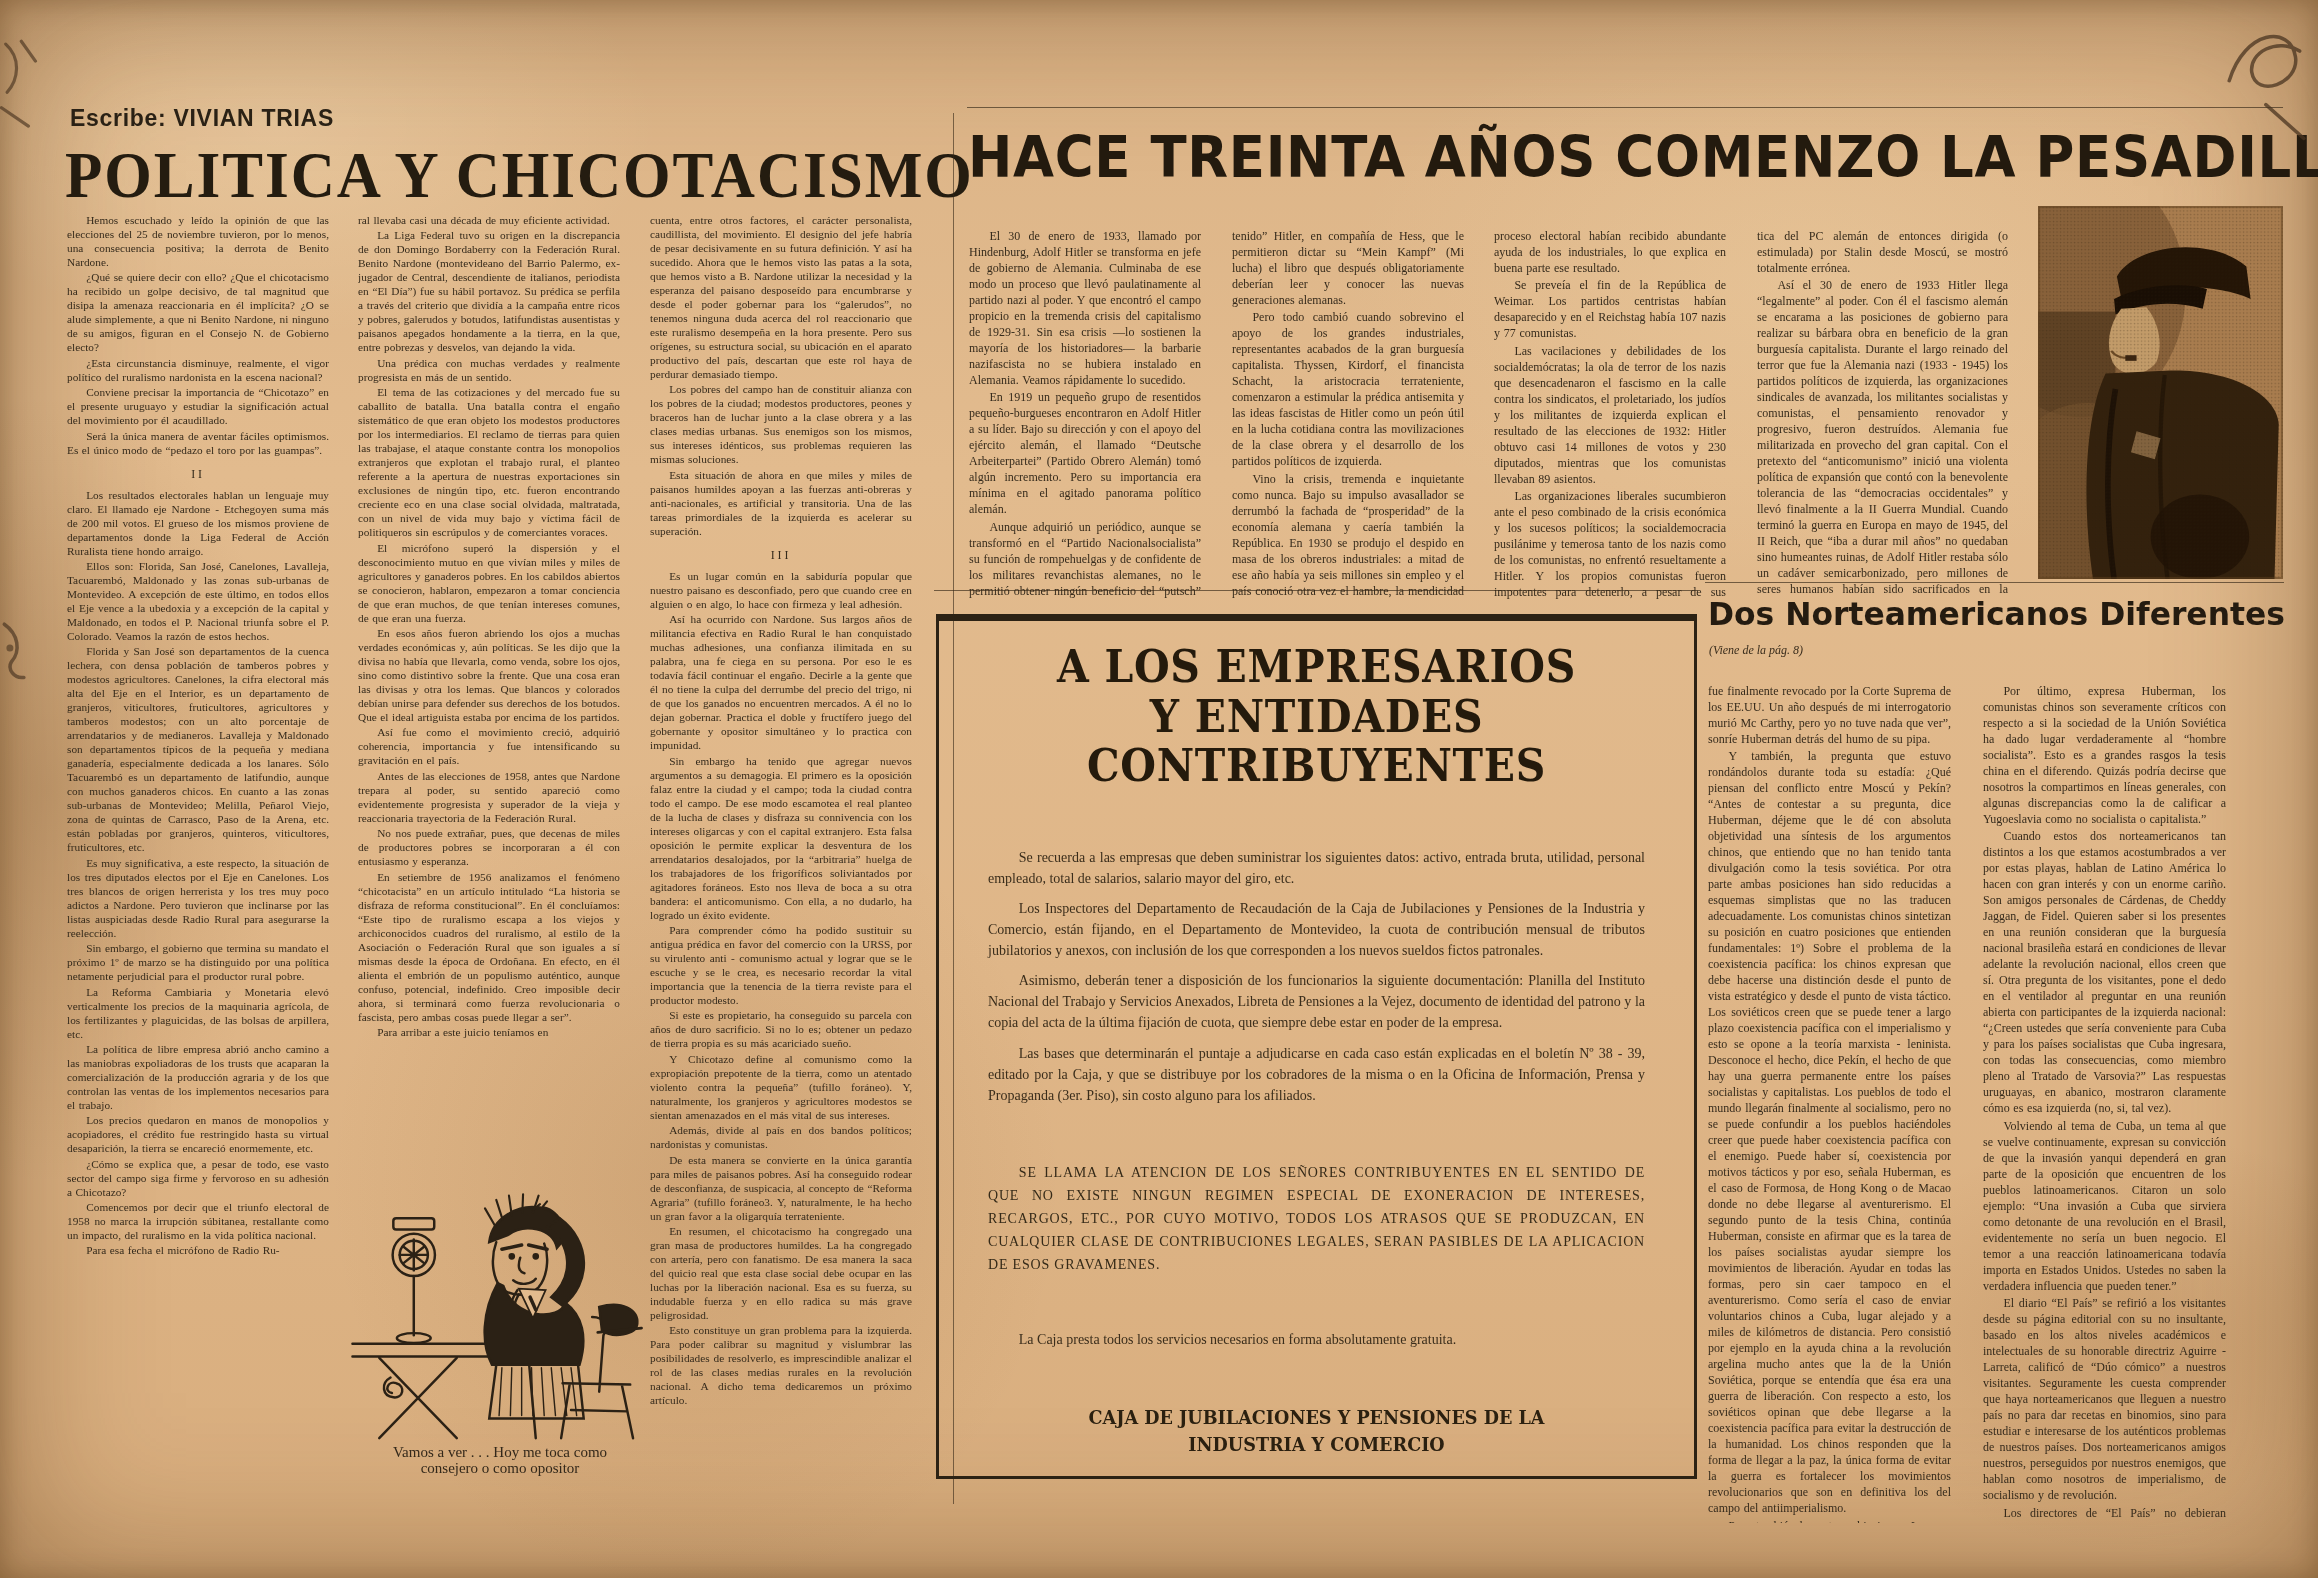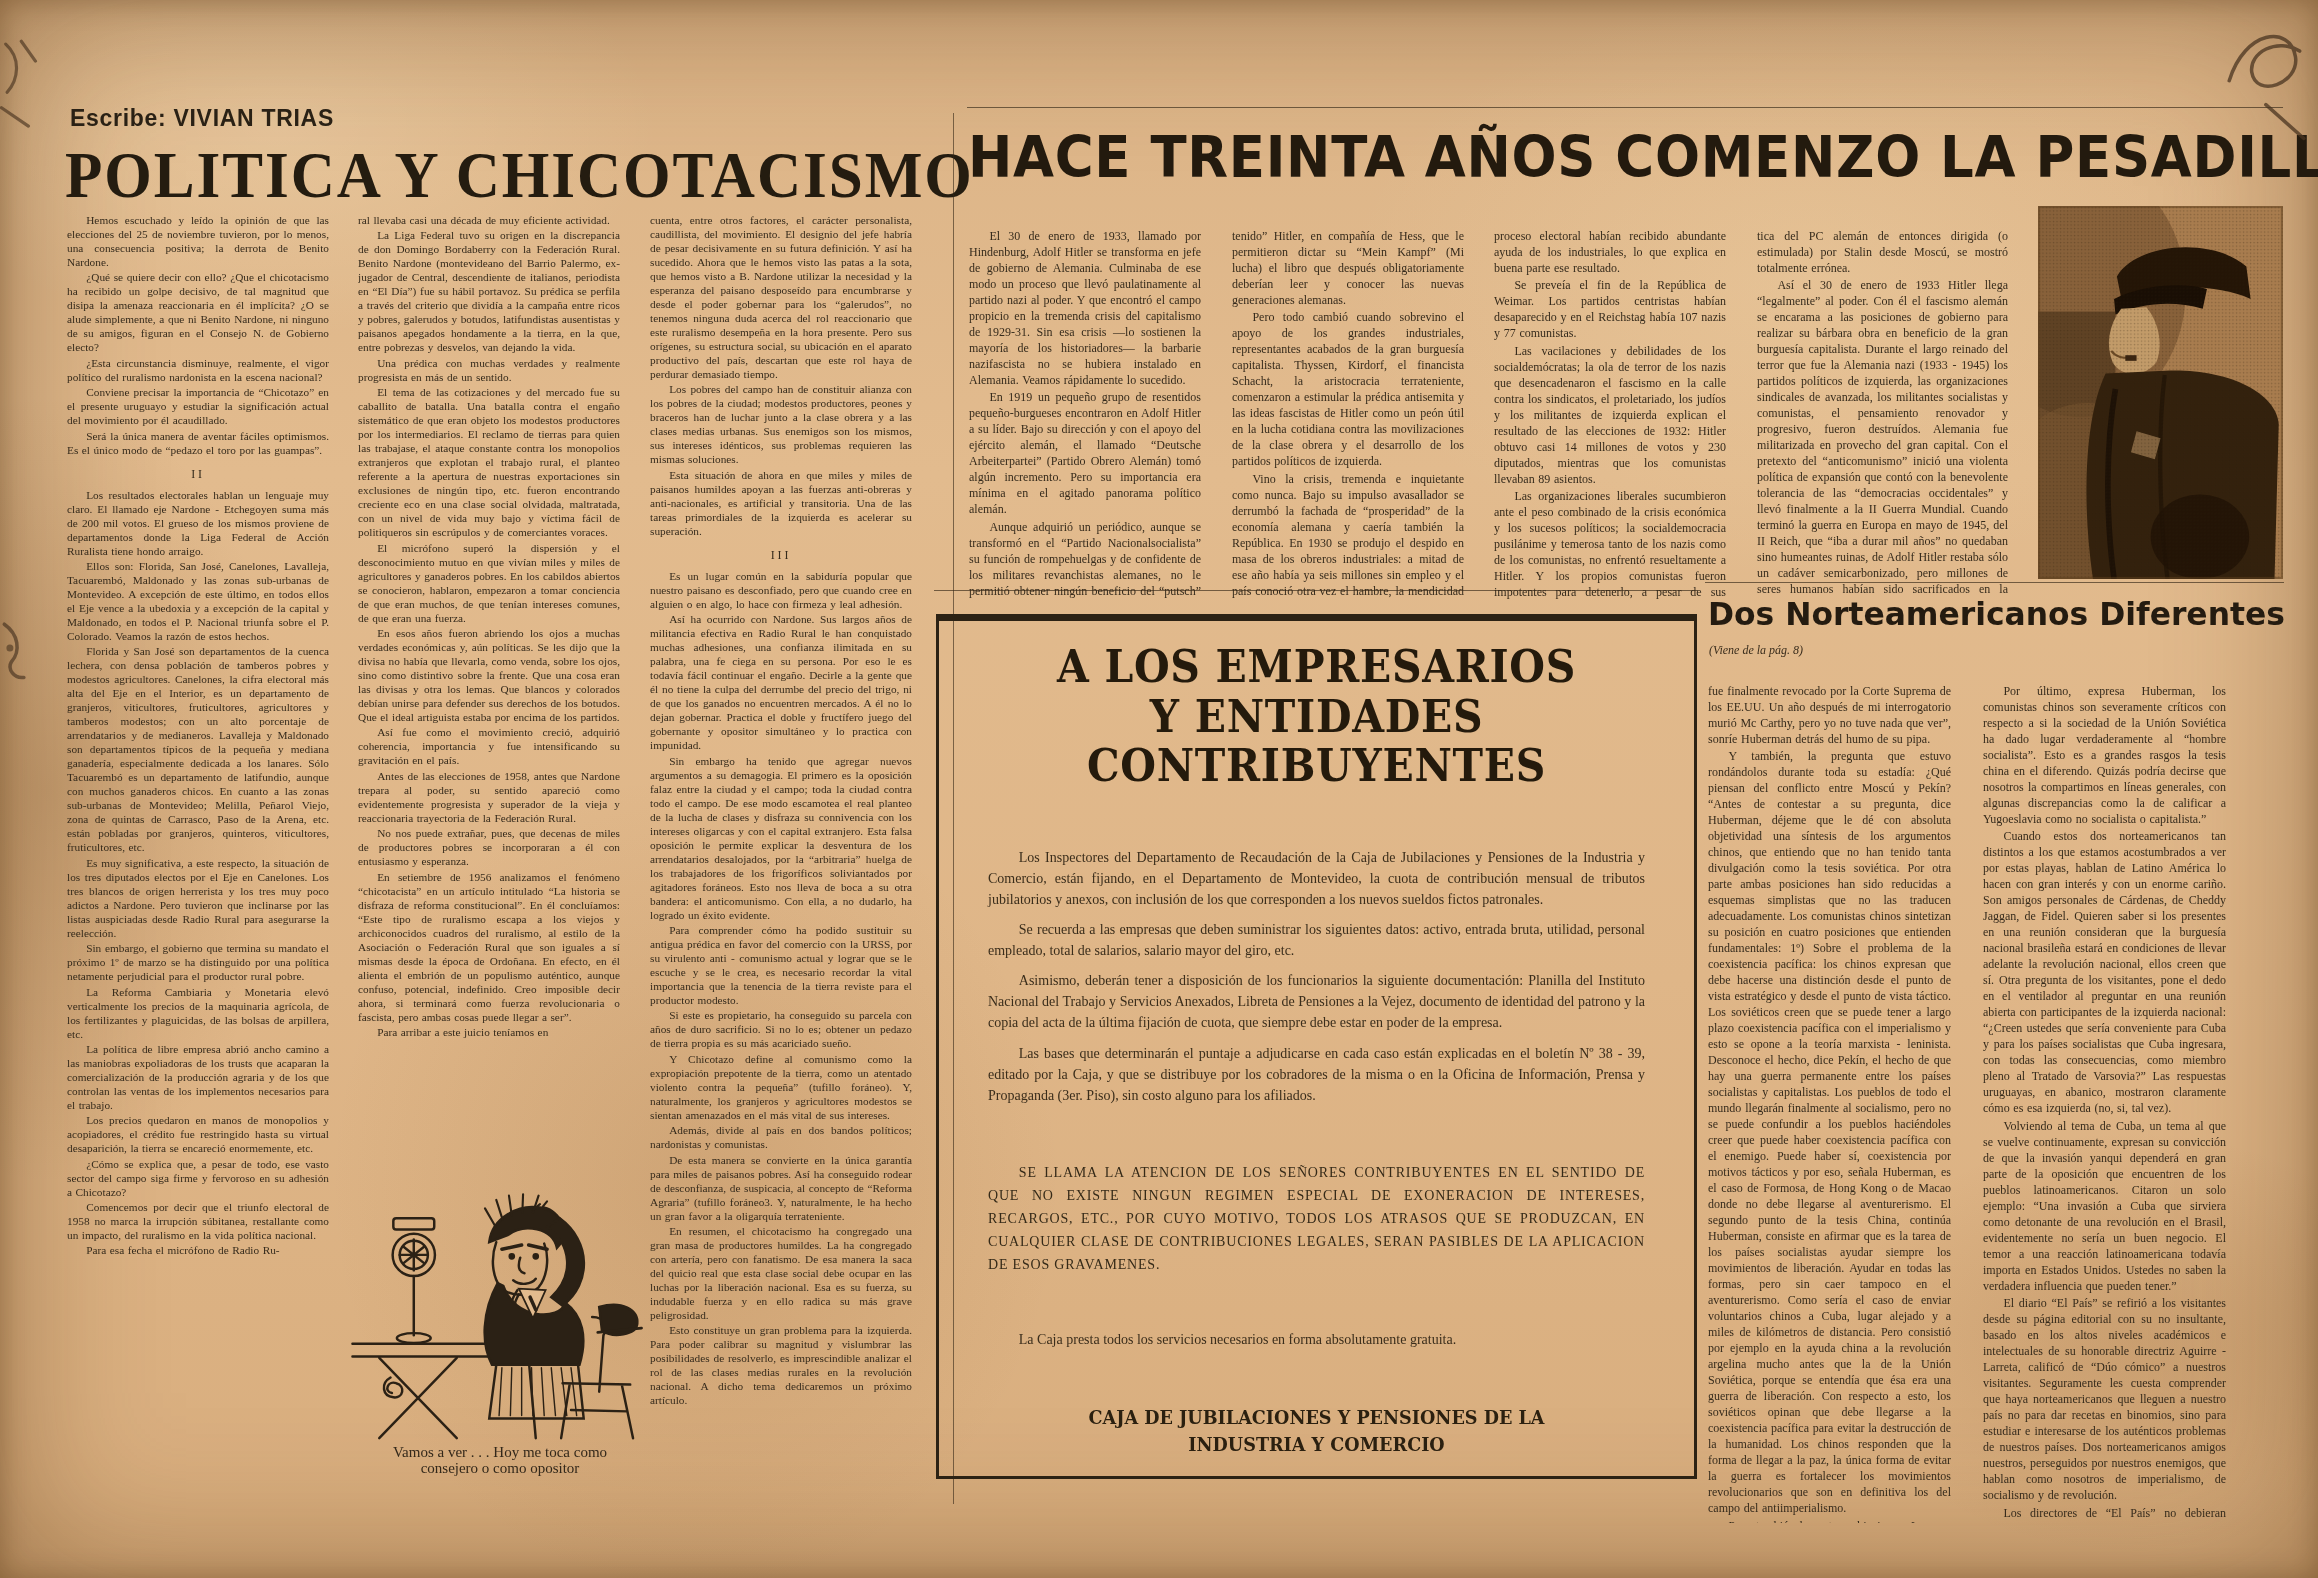--- a/index.html
+++ b/index.html
@@ -226,22 +226,22 @@
   </div>
 
   <div class="abs rule-h" style="left:934px;top:590px;width:764px;"></div>
   <div id="notice-box">
     <div class="notice-title">
       <div>A LOS EMPRESARIOS</div>
       <div>Y ENTIDADES</div>
       <div>CONTRIBUYENTES</div>
     </div>
     <div class="notice-paras">
+        <p class="para">Se recuerda a las empresas que deben suministrar los siguientes datos: activo, entrada bruta, utilidad, personal empleado, total de salarios, salario mayor del giro, etc.</p>
         <p class="para">Los Inspectores del Departamento de Recaudación de la Caja de Jubilaciones y Pensiones de la Industria y Comercio, están fijando, en el Departamento de Montevideo, la cuota de contribución mensual de tributos jubilatorios y anexos, con inclusión de los que corresponden a los nuevos sueldos fictos patronales.</p>
-        <p class="para">Se recuerda a las empresas que deben suministrar los siguientes datos: activo, entrada bruta, utilidad, personal empleado, total de salarios, salario mayor del giro, etc.</p>
         <p class="para">Asimismo, deberán tener a disposición de los funcionarios la siguiente documentación: Planilla del Instituto Nacional del Trabajo y Servicios Anexados, Libreta de Pensiones a la Vejez, documento de identidad del patrono y la copia del acta de la última fijación de cuota, que siempre debe estar en poder de la empresa.</p>
         <p class="para">Las bases que determinarán el puntaje a adjudicarse en cada caso están explicadas en el boletín Nº 38 - 39, editado por la Caja, y que se distribuye por los cobradores de la misma o en la Oficina de Información, Prensa y Propaganda (3er. Piso), sin costo alguno para los afiliados.</p>
       </div>
     <div class="notice-warning">SE LLAMA LA ATENCION DE LOS SEÑORES CONTRIBUYENTES EN EL SENTIDO DE QUE NO EXISTE NINGUN REGIMEN ESPECIAL DE EXONERACION DE INTERESES, RECARGOS, ETC., POR CUYO MOTIVO, TODOS LOS ATRASOS QUE SE PRODUZCAN, EN CUALQUIER CLASE DE CONTRIBUCIONES LEGALES, SERAN PASIBLES DE LA APLICACION DE ESOS GRAVAMENES.</div>
     <div class="notice-closing">La Caja presta todos los servicios necesarios en forma absolutamente gratuita.</div>
     <div class="notice-signature">
       <div>CAJA DE JUBILACIONES Y PENSIONES DE LA</div>
       <div>INDUSTRIA Y COMERCIO</div>
     </div>
   </div>

